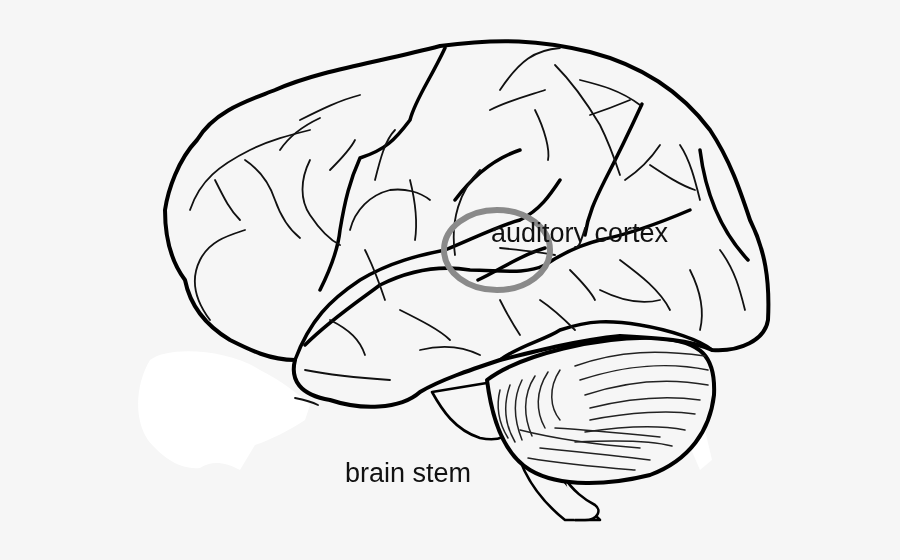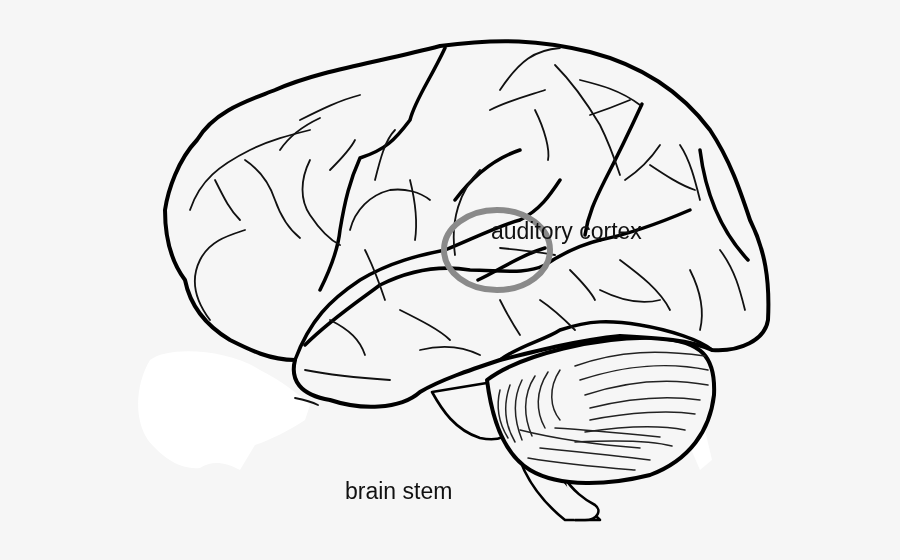--- a/index.html
+++ b/index.html
@@ -1,18 +1,18 @@
 <!DOCTYPE html>
 <html><head>
 <meta charset="utf-8">
 <style>
   html, body { margin: 0; padding: 0; background: #f6f6f6; }
   #stage { position: relative; width: 900px; height: 560px; overflow: hidden; background: #f6f6f6; }
   svg { position: absolute; left: 0; top: 0; }
-  .label { position: absolute; font-family: "Liberation Sans", sans-serif; font-size: 23px; color: #111; white-space: nowrap; line-height: 1; }
+  .label { position: absolute; font-family: "Liberation Sans", sans-serif; font-size: 27px; color: #111; white-space: nowrap; line-height: 1; }
   .outline { fill: #f6f6f6; stroke: #000; stroke-width: 4; stroke-linejoin: round; stroke-linecap: round; }
   .thick { fill: none; stroke: #000; stroke-width: 3.5; stroke-linecap: round; stroke-linejoin: round; }
   .thin { fill: none; stroke: #111; stroke-width: 1.8; stroke-linecap: round; stroke-linejoin: round; }
   .fol { fill: none; stroke: #222; stroke-width: 1.5; stroke-linecap: round; }
   .stem { fill: #f6f6f6; stroke: #000; stroke-width: 2.6; stroke-linejoin: round; }
 </style>
 </head>
 <body>
 
 <div id="stage">
@@ -98,14 +98,14 @@
       <path class="thin" d="M500 248 C520 250 540 252 555 255"></path>
       <path class="thin" d="M570 270 C580 280 590 290 595 300"></path>
     </g>
 
     <path class="thin" d="M295 398 C305 400 312 402 318 405"></path>
 
     <ellipse cx="497" cy="250" rx="53" ry="40" fill="none" stroke="#8a8a8a" stroke-width="6"></ellipse>
   </svg>
 
   <div class="label" style="left:491px; top:220px;">auditory cortex</div>
-  <div class="label" style="left:345px; top:480px;">brain stem</div>
+  <div class="label" style="left:345px; top:460px;">brain stem</div>
 </div>
 
 </body></html>

